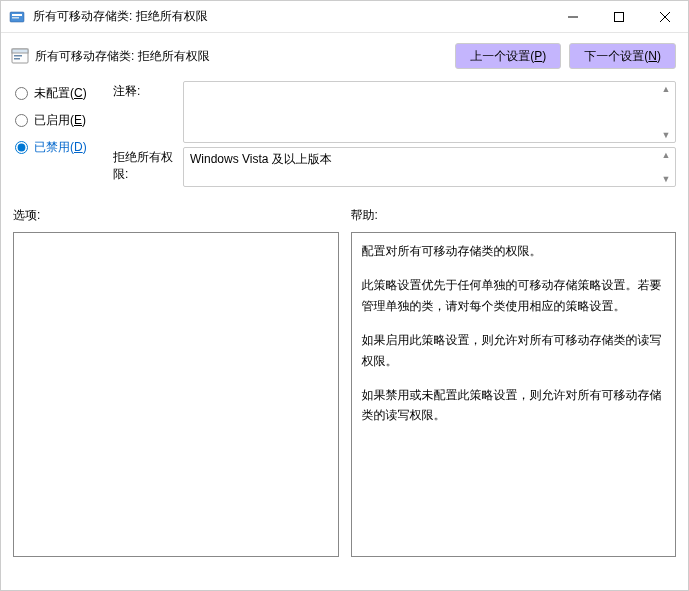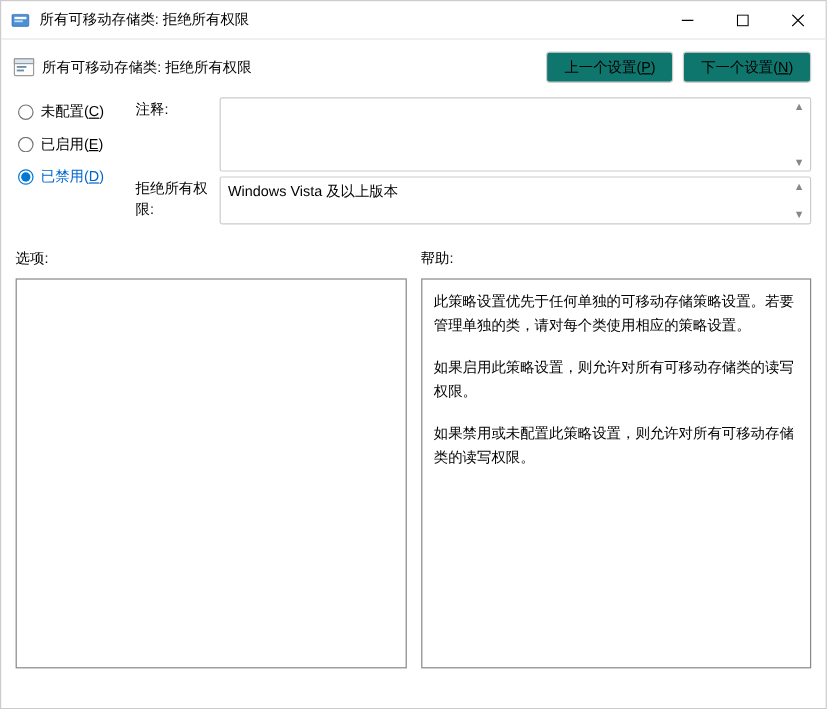--- a/index.html
+++ b/index.html
@@ -40,21 +40,21 @@
   }
   .header-row .policy-icon {
     width: 18px; height: 18px; margin-right: 6px;
     display: inline-flex; align-items: center; justify-content: center;
   }
   .header-row .policy-title { flex: 1; font-size: 12px; }
   .nav-buttons { display: flex; gap: 8px; }
   .nav-buttons button {
     height: 26px;
     padding: 0 14px;
-    background: #0f766e;
+    background: #c4b5fd;
     border: 1px solid #ccc;
     border-radius: 3px;
     font-size: 12px;
     font-family: inherit;
     cursor: pointer;
   }
   .underline { text-decoration: underline; }
 
   .config-section {
     display: flex;
@@ -206,18 +206,19 @@
 </div>
 
 <div class="lower-section">
   <div class="options-col">
     <div class="section-label">选项:</div>
     <div class="panel"></div>
   </div>
   <div class="help-col">
     <div class="section-label">帮助:</div>
     <div class="panel help-text">
+      <p>配置对所有可移动存储类的权限。</p>
       <p>此策略设置优先于任何单独的可移动存储策略设置。若要管理单独的类，请对每个类使用相应的策略设置。</p>
       <p>如果启用此策略设置，则允许对所有可移动存储类的读写权限。</p>
       <p>如果禁用或未配置此策略设置，则允许对所有可移动存储类的读写权限。</p>
     </div>
   </div>
 </div>
 
 </body></html>

